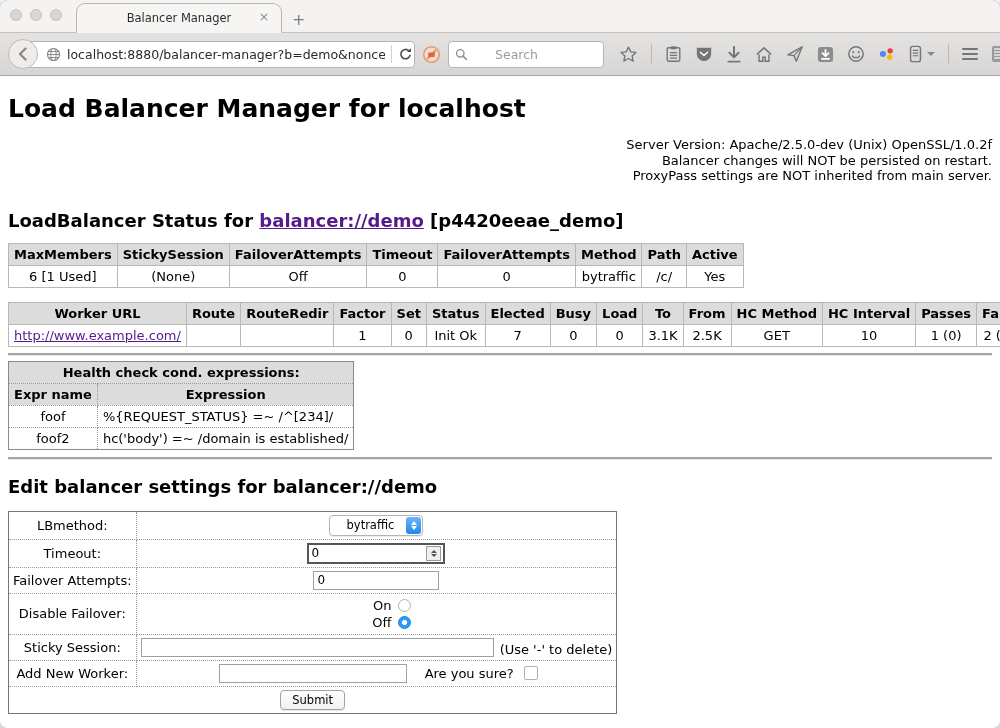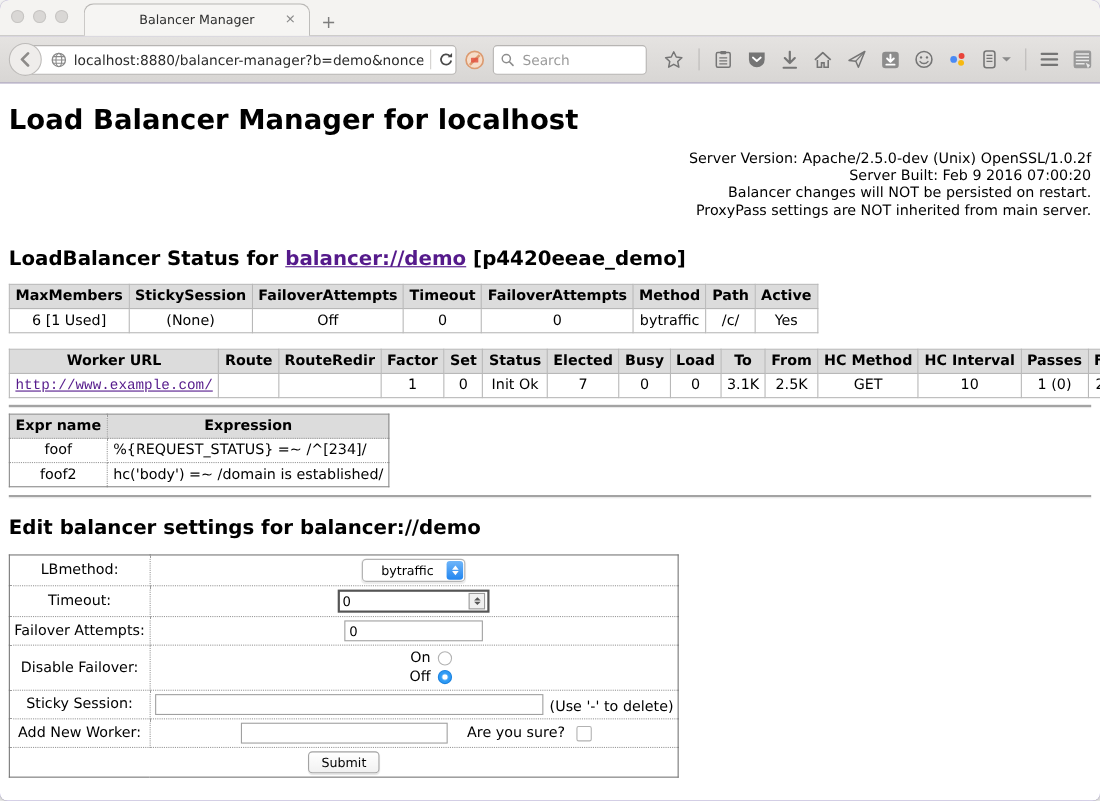--- a/index.html
+++ b/index.html
@@ -21,42 +21,42 @@
   
   .toolbar{height:43px;background:linear-gradient(#e5e3e1,#d8d6d4);border-bottom:1px solid #a9a7a5;
            display:flex;align-items:center;padding:0 8px;box-sizing:border-box;gap:7px;}
   .backbtn{width:30px;height:30px;border-radius:50%;background:#efedeb;border:1px solid #bdbbb9;
            display:flex;align-items:center;justify-content:center;padding:0;flex:none;margin-right:-22px;z-index:2;}
   .urlfield{height:27px;background:#fff;border:1px solid #b7b5b3;border-radius:4px;flex:none;width:392px;
             display:flex;align-items:center;padding:0 6px 0 22px;box-sizing:border-box;gap:6px;}
   .urltext{font-size:12.5px;color:#2b2b2b;white-space:nowrap;overflow:hidden;width:318px;flex:none;}
   .vsep{width:1px;height:18px;background:#d2d0ce;flex:none;}
   .icon{display:flex;align-items:center;justify-content:center;flex:none;}
-  .searchfield{height:27px;background:#fff;border:1px solid #b7b5b3;border-radius:4px;width:140px;flex:none;
-               display:flex;align-items:center;padding:0 6px;box-sizing:border-box;gap:5px;}
+  .searchfield{height:27px;background:#fff;border:1px solid #b7b5b3;border-radius:4px;width:156px;flex:none;
+               display:flex;align-items:center;padding:0 6px;box-sizing:border-box;gap:5px;justify-content:space-between;}
   .searchfield input{border:0;outline:0;font-size:12.5px;width:100px;font-family:inherit;color:#333;background:transparent;}
   .searchfield input::placeholder{color:#9b9b9b;}
   .tool-icons{display:flex;align-items:center;gap:13px;margin-left:8px;}
   .tbsep{width:1px;height:20px;background:#bcbab8;}
   .caret{width:0;height:0;border-left:4px solid transparent;border-right:4px solid transparent;border-top:4px solid #8a8a8a;margin-left:-8px;}
   .hamb span{display:block;width:16px;height:2px;background:#757575;margin:3px 0;border-radius:1px;}
 
   
   .content{background:#fff;padding:2px 8px 0 8px;height:652px;box-sizing:border-box;color:#000;}
   h1{font-size:25px;margin:16px 0 14px 0;letter-spacing:0;}
   .info-line{font-size:13px;line-height:15.6px;text-align:right;}
   h3{font-size:18px;margin:26px 0 12px 0;}
   h3 a{color:#551a8b;}
   .content a{color:#551a8b;}
   table{border-collapse:collapse;font-size:13px;}
   .gridtable{border:1px solid #8a8a8a;}
   .gridtable th,.gridtable td{border:1px solid #b8b8b8;padding:1px 5px;height:19px;}
   .gridtable th{background:#dcdcdc;font-weight:bold;text-align:center;white-space:nowrap;}
   .gridtable td{text-align:center;white-space:nowrap;}
-  td.cell-left{text-align:left;font-family:Liberation Mono, monospace;}
+  td.cell-left{text-align:left;}
   .dottable{border:1px solid #8a8a8a;}
   .dottable th,.dottable td{border:1px dotted #9a9a9a;padding:1px 5px;height:19px;white-space:nowrap;}
   .dottable th{background:#dcdcdc;text-align:center;}
   hr{border:0;border-top:2px solid #a3a3a3;border-bottom:1px solid #e8e8e8;margin:5px 0;}
 
   
   .formtable{width:595px;border:1px solid #777;margin-top:14px;}
   .formtable td{border:1px dotted #9a9a9a;padding:3px 4px;font-size:13px;}
   .formtable td.flabel{width:116px;text-align:center;white-space:nowrap;}
   .fcenter{display:flex;justify-content:center;align-items:center;gap:6px;}
@@ -226,21 +226,20 @@
           </svg>
       </span>
     </div>
   </div>
 
   <div class="content">
     <h1>Load Balancer Manager for localhost</h1>
 
     <div>
       <div class="info-line">Server Version: Apache/2.5.0-dev (Unix) OpenSSL/1.0.2f</div>
-      <div class="info-line">Server Built: Feb 9 2016 07:00:20</div>
       <div class="info-line">Balancer changes will NOT be persisted on restart.</div>
       <div class="info-line">ProxyPass settings are NOT inherited from main server.</div>
     </div>
 
     <h3><span>LoadBalancer Status for </span><a href="#">balancer://demo</a><span> [p4420eeae_demo]</span></h3>
 
     <table class="gridtable">
       <colgroup>
           <col style="width:95px">
           <col style="width:99px">
@@ -317,20 +316,23 @@
       </table>
 
     <hr style="margin-top:6px;">
 
     <table class="dottable" style="margin-top:2px;">
       <colgroup>
           <col style="width:78px">
           <col style="width:232px">
         </colgroup>
       <tbody>
+          <tr>
+        <th colspan="2">Health check cond. expressions:</th>
+      </tr>
       <tr>
         <th>Expr name</th>
         <th>Expression</th>
       </tr>
       <tr>
         <td style="text-align:center">foof</td>
         <td>%{REQUEST_STATUS} =~ /^[234]/</td>
       </tr>
       <tr>
         <td style="text-align:center">foof2</td>

